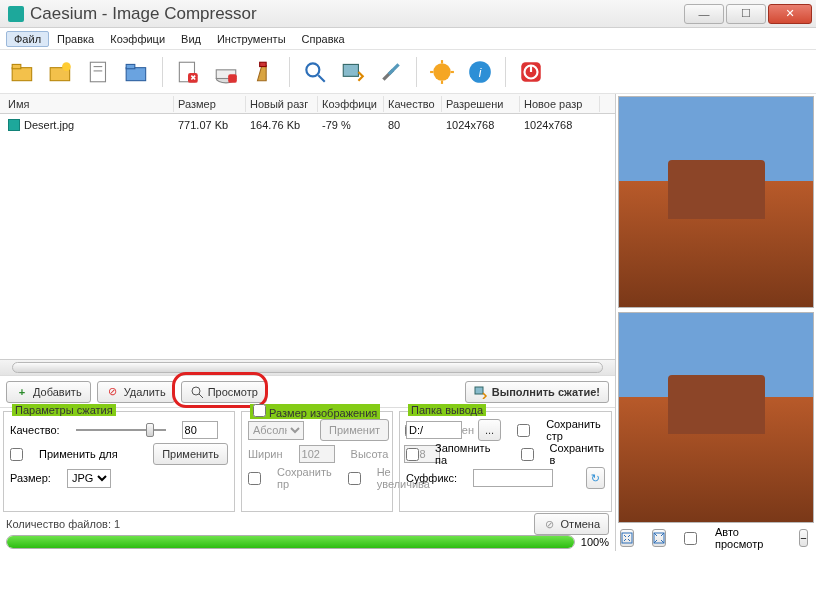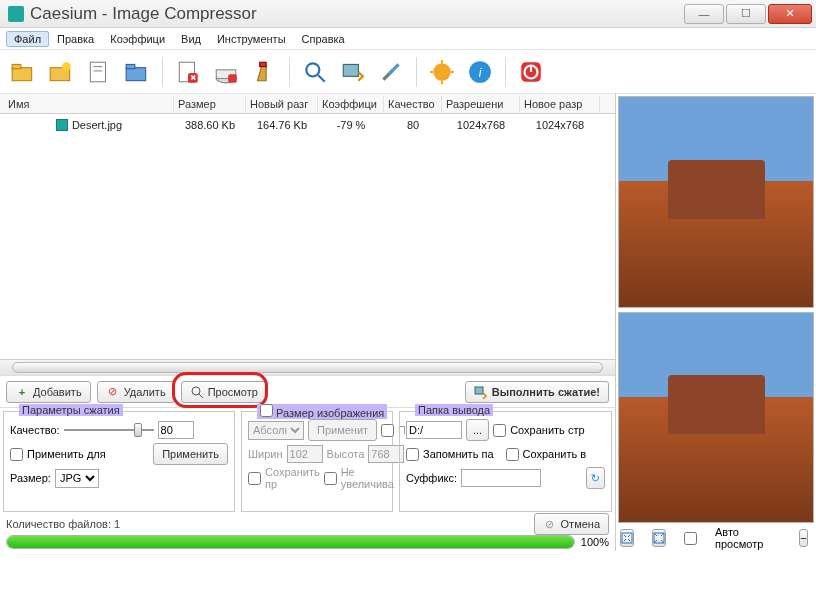--- a/index.html
+++ b/index.html
@@ -26,42 +26,42 @@
 
 
 .main { display: flex; height: 457px; }
 .left { flex: 1; display: flex; flex-direction: column; border-right: 1px solid #ccc; }
 .right { width: 200px; display: flex; flex-direction: column; padding: 2px; gap: 4px; }
 
 
 .table-head, .table-row { display: flex; padding-left: 4px; align-items: center; }
 .table-head { height: 20px; border-bottom: 1px solid #d0d0d0; background: #f8f8f8; }
 .table-head div { border-right: 1px solid #e2e2e2; padding: 2px 4px; color: #333; overflow: hidden; white-space: nowrap; }
-.table-row { height: 22px; text-align: center; }
+.table-row { height: 22px; }
 .table-row div { padding: 2px 4px; color: #222; overflow: hidden; white-space: nowrap; }
 .col-name { width: 170px; } .col-size { width: 72px; } .col-new { width: 72px; } .col-ratio { width: 66px; } .col-qual { width: 58px; } .col-res { width: 78px; } .col-newres { width: 80px; }
 .file-icon { display: inline-block; width: 12px; height: 12px; background: #1da89b; border: 1px solid #128278; margin-right: 4px; vertical-align: -2px; }
 
 .table-body { flex: 1; position: relative; overflow: hidden; }
 .hscroll { height: 16px; background: linear-gradient(#f4f4f4,#e4e4e4); border-top: 1px solid #ccc; position: relative; }
 .hscroll::before { content:""; position:absolute; left:12px; right:12px; top:2px; bottom:2px; background:linear-gradient(#fcfcfc,#d8d8d8); border:1px solid #b8b8b8; border-radius:6px; }
 
 
 .actions { height: 32px; display: flex; align-items: center; padding: 4px 6px; gap: 6px; border-top: 1px solid #ddd; }
 .btn { display: inline-flex; align-items: center; gap: 4px; padding: 3px 8px; border: 1px solid #a8a8a8; border-radius: 3px; background: linear-gradient(#fdfdfd,#eaeaea); color: #333; height: 22px; }
 .btn .ico { width: 14px; height: 14px; display:inline-flex; align-items:center; justify-content:center; }
 .highlight { position: absolute; border: 3px solid #e02020; border-radius: 14px; pointer-events: none; }
 .spacer { flex: 1; }
 
 
 .lower { display: flex; border-top: 1px solid #ddd; height: 108px; }
 .group { border: 1px solid #c8c8c8; margin: 3px; padding: 4px 6px; position: relative; }
-.group-title { position: absolute; top: -8px; left: 15px; background: #c4b5fd; padding: 0 3px; color: #333; }
+.group-title { position: absolute; top: -8px; left: 8px; background: #84cc16; padding: 0 3px; color: #333; }
 .g1 { width: 232px; } .g2 { width: 152px; } .g3 { flex: 1; }
-.row { display: flex; align-items: center; gap: 4px; margin: 4px 0; height: 20px; }
+.row { display: flex; align-items: center; gap: 16px; margin: 4px 0; height: 20px; }
 input[type=text].num { width: 36px; height: 18px; border: 1px solid #aaa; padding: 0 2px; }
 input[type=text].path { width: 56px; height: 18px; border: 1px solid #aaa; padding: 0 2px; }
 select { height: 19px; border: 1px solid #aaa; background: #fff; }
 input[type=checkbox] { width: 13px; height: 13px; }
 .slider { width: 90px; height: 14px; position: relative; background: none; }
 .slider .track{ position:absolute; left:0; right:0; top:6px; height:2px; background:#999; }
 .slider .thumb{ position:absolute; top:0; width:8px; height:14px; background:linear-gradient(#fafafa,#d0d0d0); border:1px solid #888; border-radius:2px; }
 .disabled { color: #999; }
 .disabled .btn, .disabled input, .disabled select { color:#999; background:#f3f3f3; }
 
@@ -205,21 +205,21 @@
       <div class="col-size">Размер</div>
       <div class="col-new">Новый разг</div>
       <div class="col-ratio">Коэффици</div>
       <div class="col-qual">Качество</div>
       <div class="col-res">Разрешени</div>
       <div class="col-newres">Новое разр</div>
     </div>
     <div class="table-body">
       <div class="table-row">
         <div class="col-name"><span class="file-icon"></span><span>Desert.jpg</span></div>
-        <div class="col-size">388.60 Kb</div>
+        <div class="col-size">771.07 Kb</div>
         <div class="col-new">164.76 Kb</div>
         <div class="col-ratio">-79 %</div>
         <div class="col-qual">80</div>
         <div class="col-res">1024x768</div>
         <div class="col-newres">1024x768</div>
       </div>
     </div>
     <div class="hscroll"></div>
 
     <div class="actions-wrap">

